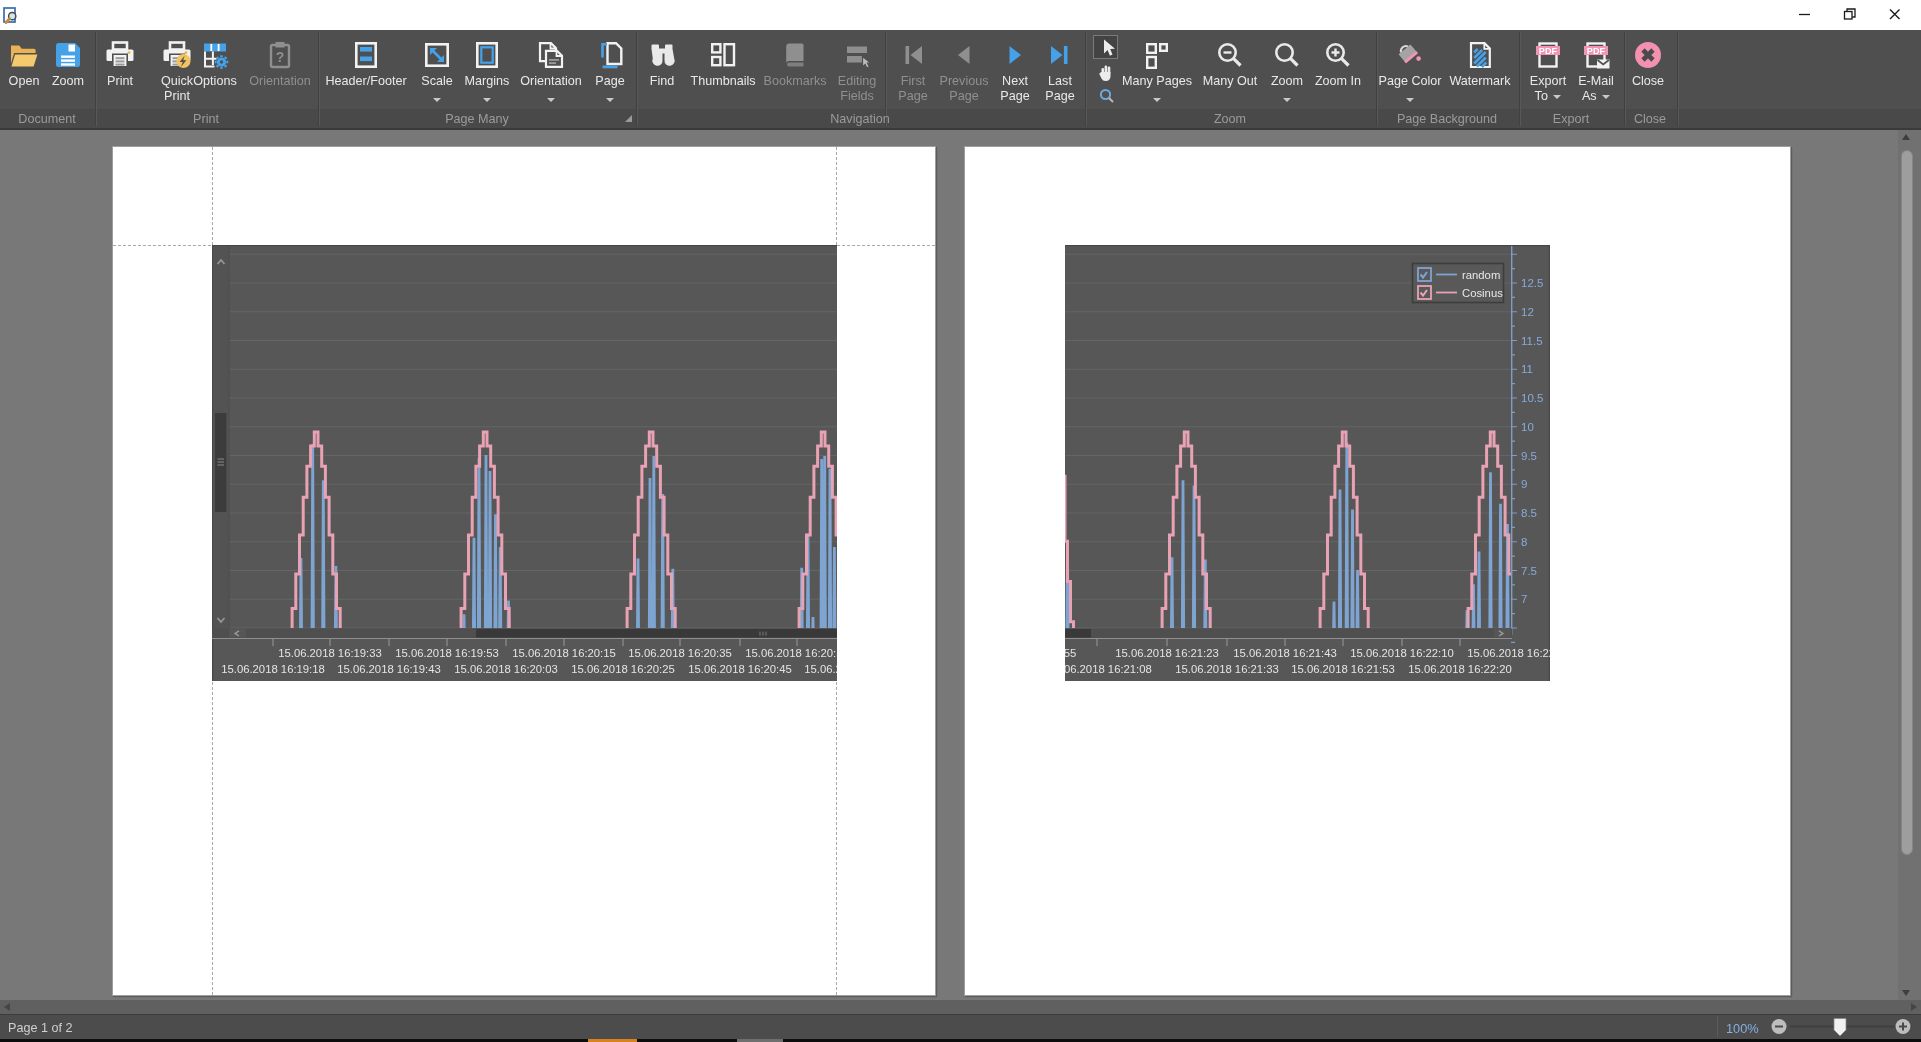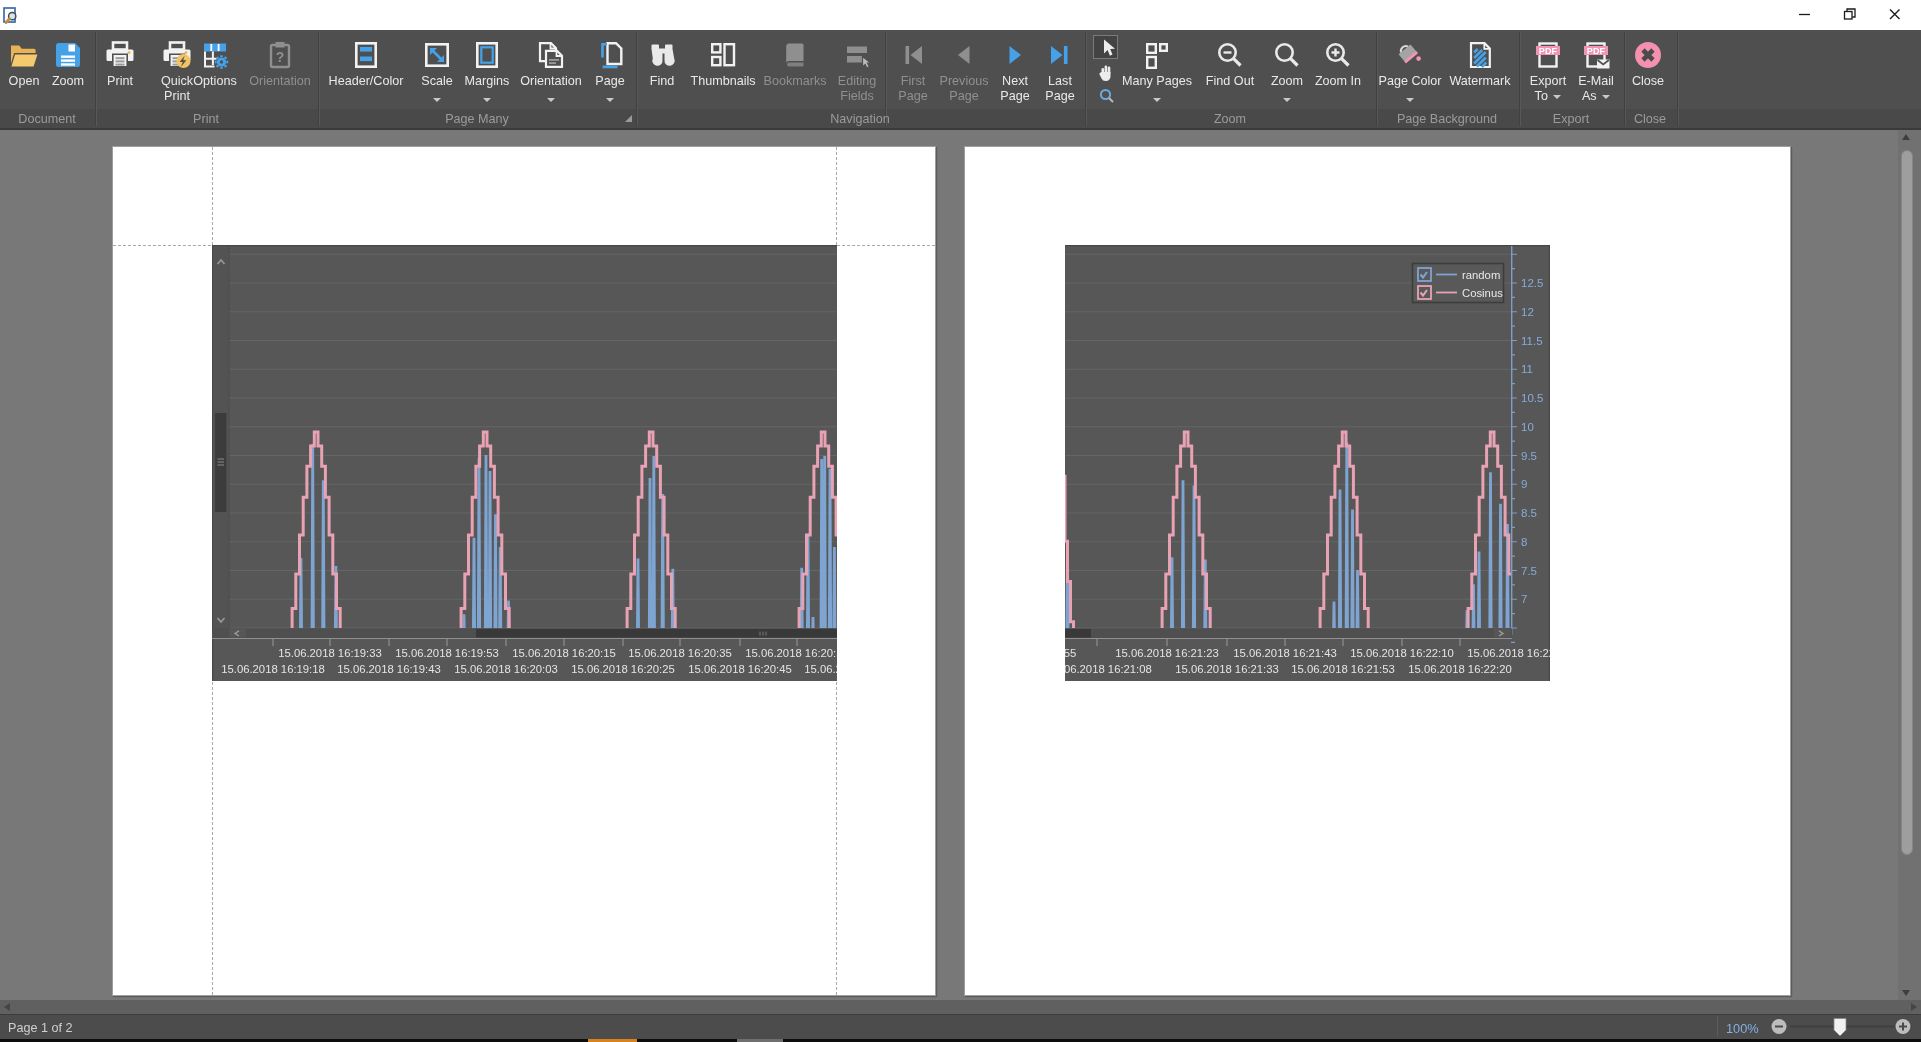--- a/index.html
+++ b/index.html
@@ -95,21 +95,21 @@
         <text x="16" y="23" font-family="Liberation Sans" font-size="14" font-weight="bold" fill="#8f8f8f" text-anchor="middle">?</text>
       </svg>
       <div class="rlb">Orientation</div>
     </div>
     <div class="rit" style="left:311px;width:110px">
       <svg class="ic" width="32" height="32" viewBox="0 0 32 32">
         <rect x="6.3" y="4.3" width="19.4" height="23.4" fill="none" stroke="#f2f2f2" stroke-width="2.6"></rect>
         <rect x="10" y="8" width="12" height="4.6" fill="#45a2e8"></rect>
         <rect x="10" y="17.5" width="12" height="4.6" fill="#45a2e8"></rect>
       </svg>
-      <div class="rlb">Header/Color</div>
+      <div class="rlb">Header/Footer</div>
     </div>
     <div class="rit" style="left:407px;width:60px">
       <svg class="ic" width="32" height="32" viewBox="0 0 32 32">
         <rect x="5.3" y="5.3" width="21.4" height="21.4" fill="none" stroke="#f2f2f2" stroke-width="2.6"></rect>
         <path d="M11.5,11.5 L20.5,20.5" stroke="#45a2e8" stroke-width="2.6"></path>
         <path d="M9,9 h7 l-7,7 z" fill="#45a2e8"></path>
         <path d="M23,23 h-7 l7,-7 z" fill="#45a2e8"></path>
       </svg>
       <div class="rlb">Scale</div>
       <div class="caretrow"><span class="caret"></span></div>
@@ -210,21 +210,21 @@
       </svg>
       <div class="rlb">Many Pages</div>
       <div class="caretrow"><span class="caret"></span></div>
     </div>
     <div class="rit" style="left:1190px;width:80px">
       <svg class="ic" width="32" height="32" viewBox="0 0 32 32">
         <circle cx="13.5" cy="13.5" r="8.2" fill="none" stroke="#e9e9e9" stroke-width="2.6"></circle>
         <path d="M19.6,19.6 L26.5,26.5" stroke="#e9e9e9" stroke-width="3.2"></path>
         <path d="M9.5,13.5 h8" stroke="#e9e9e9" stroke-width="2.4"></path>
       </svg>
-      <div class="rlb">Find Out</div>
+      <div class="rlb">Many Out</div>
     </div>
     <div class="rit" style="left:1257px;width:60px">
       <svg class="ic" width="32" height="32" viewBox="0 0 32 32">
         <circle cx="13.5" cy="13.5" r="8.2" fill="none" stroke="#e9e9e9" stroke-width="2.6"></circle>
         <path d="M19.6,19.6 L26.5,26.5" stroke="#e9e9e9" stroke-width="3.2"></path>
       </svg>
       <div class="rlb">Zoom</div>
       <div class="caretrow"><span class="caret"></span></div>
     </div>
     <div class="rit" style="left:1303px;width:70px">

